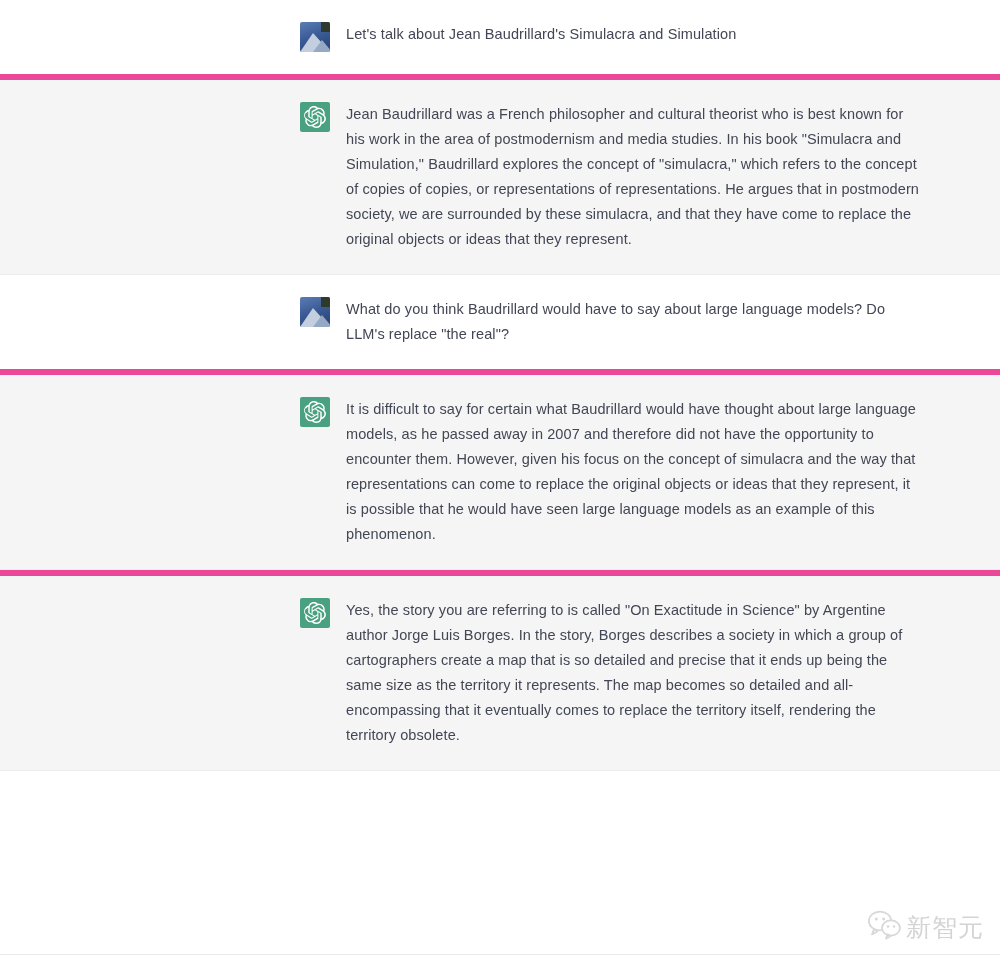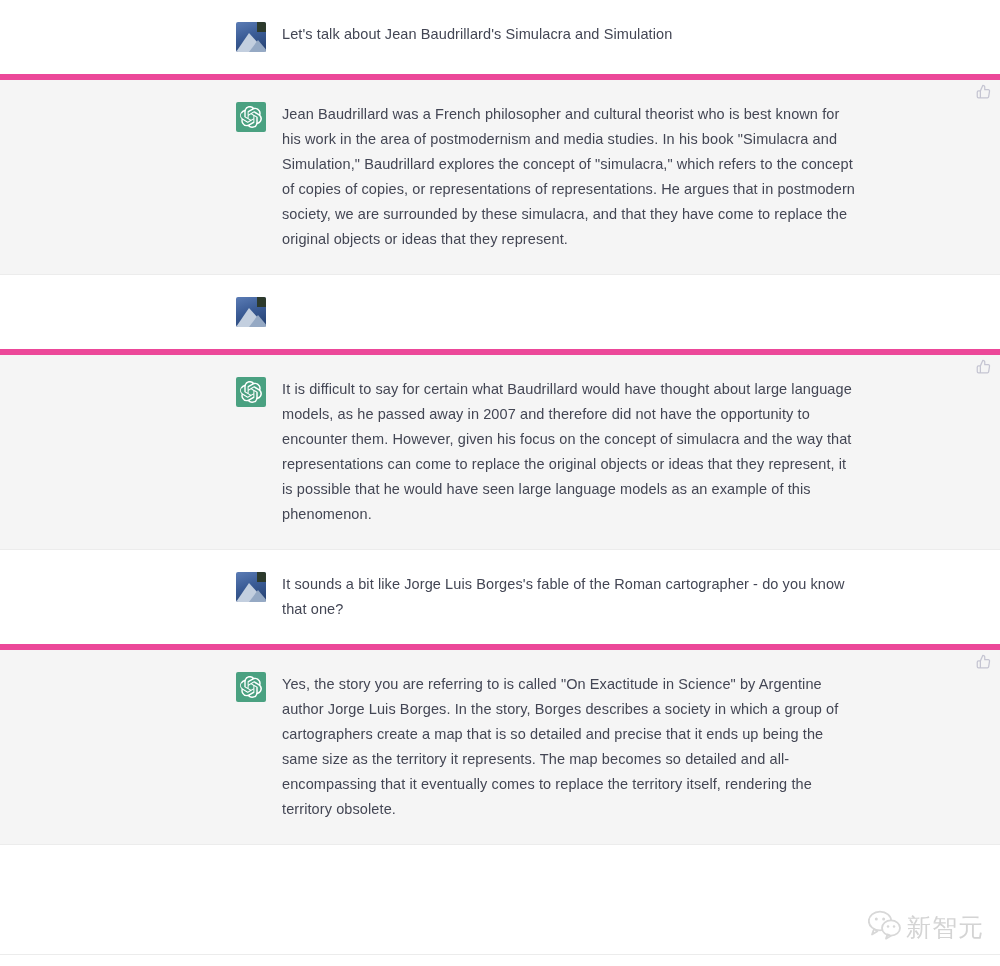--- a/index.html
+++ b/index.html
@@ -14,22 +14,21 @@
     overflow: hidden;
     position: relative;
   }
   #conversation {
     width: 1000px;
   }
   .message-row {
     width: 100%;
     box-sizing: border-box;
     display: flex;
-    justify-content: flex-start;
-    padding-left: 40px;
+    justify-content: flex-end;
   }
   .message-row.user {
     background: #ffffff;
   }
   .message-row.assistant {
     background: #f5f5f5;
     border-top: 6px solid #ec4899;
     border-bottom: 1px solid #ececec;
   }
   .message-inner {
@@ -163,20 +162,21 @@
         </div>
       </div>
     </div>
     <div class="message-row user">
       <div class="message-inner">
         <div class="avatar avatar-user">
           <span class="dark-corner"></span>
           <span class="mtn"></span>
           <span class="mtn2"></span>
         </div>
+        <div class="msg-text">What do you think Baudrillard would have to say about large language models? Do LLM's replace "the real"?</div>
       </div>
     </div>
     <div class="message-row assistant">
       <div class="message-inner">
         <div class="avatar avatar-assistant">
           <svg width="22" height="22" viewBox="0 0 24 24" fill="#ffffff">
             <path d="M22.28 9.82a5.99 5.99 0 0 0-.52-4.91 6.05 6.05 0 0 0-6.51-2.9A6.06 6.06 0 0 0 4.98 4.18a5.99 5.99 0 0 0-4 2.9 6.05 6.05 0 0 0 .74 7.1 5.98 5.98 0 0 0 .51 4.91 6.05 6.05 0 0 0 6.52 2.9A5.98 5.98 0 0 0 13.26 24a6.06 6.06 0 0 0 5.77-4.21 5.99 5.99 0 0 0 4-2.9 6.06 6.06 0 0 0-.75-7.07zM13.26 22.43a4.48 4.48 0 0 1-2.88-1.04l.14-.08 4.78-2.76a.8.8 0 0 0 .39-.68v-6.74l2.02 1.17a.07.07 0 0 1 .04.05v5.58a4.5 4.5 0 0 1-4.49 4.5zM3.6 18.3a4.47 4.47 0 0 1-.54-3l.14.09 4.79 2.76a.78.78 0 0 0 .78 0l5.84-3.37v2.33a.08.08 0 0 1-.3.06L9.74 19.9a4.5 4.5 0 0 1-6.14-1.64zM2.34 7.9a4.48 4.48 0 0 1 2.34-1.97V11.6a.77.77 0 0 0 .38.67l5.81 3.36-2.02 1.17a.8.8 0 0 1-.7 0l-4.84-2.8a4.5 4.5 0 0 1-1.64-6.13zm16.6 3.86L13.1 8.38 15.12 7.2a.08.08 0 0 1 .07 0l4.84 2.8a4.49 4.49 0 0 1-.67 8.1v-5.68a.79.79 0 0 0-.42-.66zm2.01-3.02l-.14-.09-4.78-2.79a.78.78 0 0 0-.79 0L9.4 9.23V6.9a.07.07 0 0 1 .03-.06l4.84-2.79a4.49 4.49 0 0 1 6.67 4.65zM8.3 12.87l-2.02-1.17a.08.08 0 0 1-.04-.06V6.07a4.49 4.49 0 0 1 7.36-3.44l-.14.08L8.68 5.47a.8.8 0 0 0-.39.68zm1.1-2.37l2.6-1.5 2.6 1.5v3l-2.6 1.5-2.6-1.5z"></path>
           </svg>
         </div>
         <div class="msg-text">It is difficult to say for certain what Baudrillard would have thought about large language models, as he passed away in 2007 and therefore did not have the opportunity to encounter them. However, given his focus on the concept of simulacra and the way that representations can come to replace the original objects or ideas that they represent, it is possible that he would have seen large language models as an example of this phenomenon.</div>
@@ -185,30 +185,20 @@
             <svg width="15" height="15" viewBox="0 0 24 24" fill="none" stroke="#c5c5d2" stroke-width="2" stroke-linecap="round" stroke-linejoin="round">
               <path d="M14 9V5a3 3 0 0 0-3-3l-4 9v11h11.28a2 2 0 0 0 2-1.7l1.38-9a2 2 0 0 0-2-2.3zM7 22H4a2 2 0 0 1-2-2v-7a2 2 0 0 1 2-2h3"></path>
             </svg>
           </button>
           <button style="background: none; border: none; padding: 0px; cursor: pointer;">
             <svg width="15" height="15" viewBox="0 0 24 24" fill="none" stroke="#c5c5d2" stroke-width="2" stroke-linecap="round" stroke-linejoin="round">
               <path d="M10 15v4a3 3 0 0 0 3 3l4-9V2H5.72a2 2 0 0 0-2 1.7l-1.38 9a2 2 0 0 0 2 2.3zm7-13h2.67A2.31 2.31 0 0 1 22 4v7a2.31 2.31 0 0 1-2.33 2H17"></path>
             </svg>
           </button>
         </div>
-      </div>
-    </div>
-    <div class="message-row user">
-      <div class="message-inner">
-        <div class="avatar avatar-user">
-          <span class="dark-corner"></span>
-          <span class="mtn"></span>
-          <span class="mtn2"></span>
-        </div>
-        <div class="msg-text">It sounds a bit like Jorge Luis Borges's fable of the Roman cartographer - do you know that one?</div>
       </div>
     </div>
     <div class="message-row assistant">
       <div class="message-inner">
         <div class="avatar avatar-assistant">
           <svg width="22" height="22" viewBox="0 0 24 24" fill="#ffffff">
             <path d="M22.28 9.82a5.99 5.99 0 0 0-.52-4.91 6.05 6.05 0 0 0-6.51-2.9A6.06 6.06 0 0 0 4.98 4.18a5.99 5.99 0 0 0-4 2.9 6.05 6.05 0 0 0 .74 7.1 5.98 5.98 0 0 0 .51 4.91 6.05 6.05 0 0 0 6.52 2.9A5.98 5.98 0 0 0 13.26 24a6.06 6.06 0 0 0 5.77-4.21 5.99 5.99 0 0 0 4-2.9 6.06 6.06 0 0 0-.75-7.07zM13.26 22.43a4.48 4.48 0 0 1-2.88-1.04l.14-.08 4.78-2.76a.8.8 0 0 0 .39-.68v-6.74l2.02 1.17a.07.07 0 0 1 .04.05v5.58a4.5 4.5 0 0 1-4.49 4.5zM3.6 18.3a4.47 4.47 0 0 1-.54-3l.14.09 4.79 2.76a.78.78 0 0 0 .78 0l5.84-3.37v2.33a.08.08 0 0 1-.3.06L9.74 19.9a4.5 4.5 0 0 1-6.14-1.64zM2.34 7.9a4.48 4.48 0 0 1 2.34-1.97V11.6a.77.77 0 0 0 .38.67l5.81 3.36-2.02 1.17a.8.8 0 0 1-.7 0l-4.84-2.8a4.5 4.5 0 0 1-1.64-6.13zm16.6 3.86L13.1 8.38 15.12 7.2a.08.08 0 0 1 .07 0l4.84 2.8a4.49 4.49 0 0 1-.67 8.1v-5.68a.79.79 0 0 0-.42-.66zm2.01-3.02l-.14-.09-4.78-2.79a.78.78 0 0 0-.79 0L9.4 9.23V6.9a.07.07 0 0 1 .03-.06l4.84-2.79a4.49 4.49 0 0 1 6.67 4.65zM8.3 12.87l-2.02-1.17a.08.08 0 0 1-.04-.06V6.07a4.49 4.49 0 0 1 7.36-3.44l-.14.08L8.68 5.47a.8.8 0 0 0-.39.68zm1.1-2.37l2.6-1.5 2.6 1.5v3l-2.6 1.5-2.6-1.5z"></path>
           </svg>
         </div>
         <div class="msg-text">Yes, the story you are referring to is called "On Exactitude in Science" by Argentine author Jorge Luis Borges. In the story, Borges describes a society in which a group of cartographers create a map that is so detailed and precise that it ends up being the same size as the territory it represents. The map becomes so detailed and all-encompassing that it eventually comes to replace the territory itself, rendering the territory obsolete.</div>

